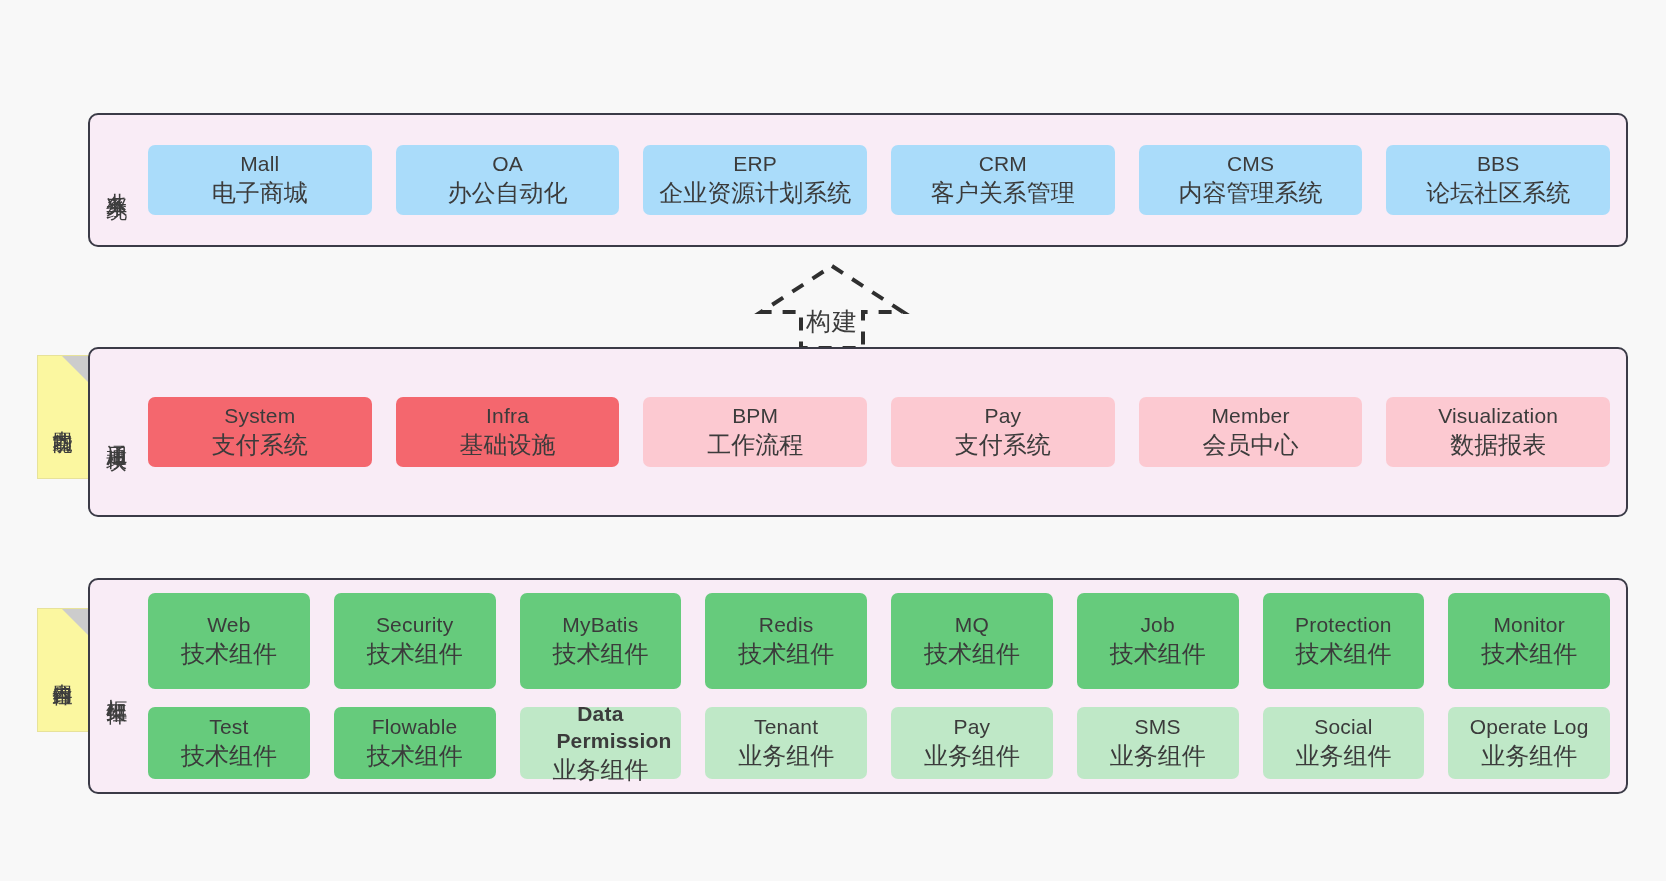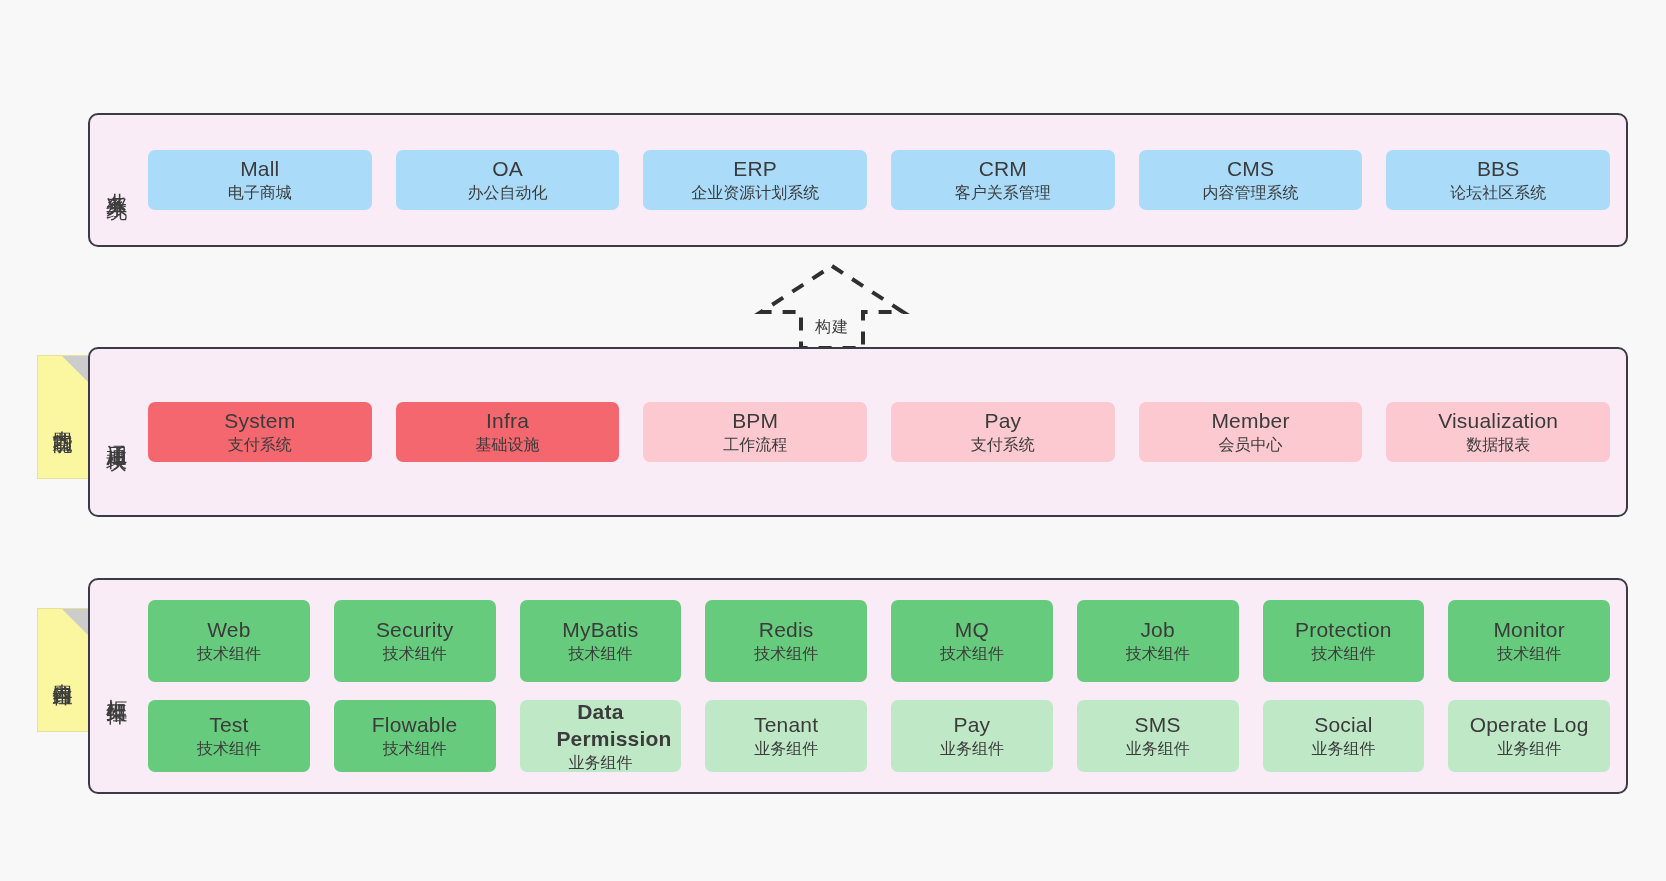--- a/index.html
+++ b/index.html
@@ -74,21 +74,21 @@
     padding: 6px 4px;
     box-sizing: border-box;
     line-height: 1.28;
     color: #3b3b3b;
   }
   .card .t1 {
     font-size: 21px;
     letter-spacing: .2px;
   }
   .card .t2 {
-    font-size: 16px;
+    font-size: 24px;
   }
 
   
   .c-blue        { background: #aadcfa; }
   .c-red         { background: #f4676e; }
   .c-pink        { background: #fcc9d1; }
   .c-green       { background: #66cb7c; }
   .c-lightgreen  { background: #bfe8c7; }
 
   
@@ -126,21 +126,21 @@
   .arrow svg {
     display: block;
     overflow: visible;
   }
   .arrow .arrow-label {
     position: absolute;
     left: 0;
     right: 0;
     bottom: 12px;
     text-align: center;
-    font-size: 16px;
+    font-size: 25px;
     color: #3d3d3d;
     letter-spacing: 1px;
     user-select: none;
   }
 </style>
 </head>
 <body>
 
 <div class="canvas">
 
@@ -221,21 +221,21 @@
 
 
   <div class="sticky" style="left:37px; top:608px; width:52px; height:124px;">
     <span>内置组件</span>
   </div>
 
   <div class="band" style="left:88px; top:578px; width:1540px; height:216px;">
     <div class="band-label">框架组件</div>
     <div class="band-body">
 
-      <div class="row" style="height:82px;">
+      <div class="row" style="height:96px;">
         <div class="card c-green">
           <span class="t1">Web</span>
           <span class="t2">技术组件</span>
         </div>
         <div class="card c-green">
           <span class="t1">Security</span>
           <span class="t2">技术组件</span>
         </div>
         <div class="card c-green">
           <span class="t1">MyBatis</span>

